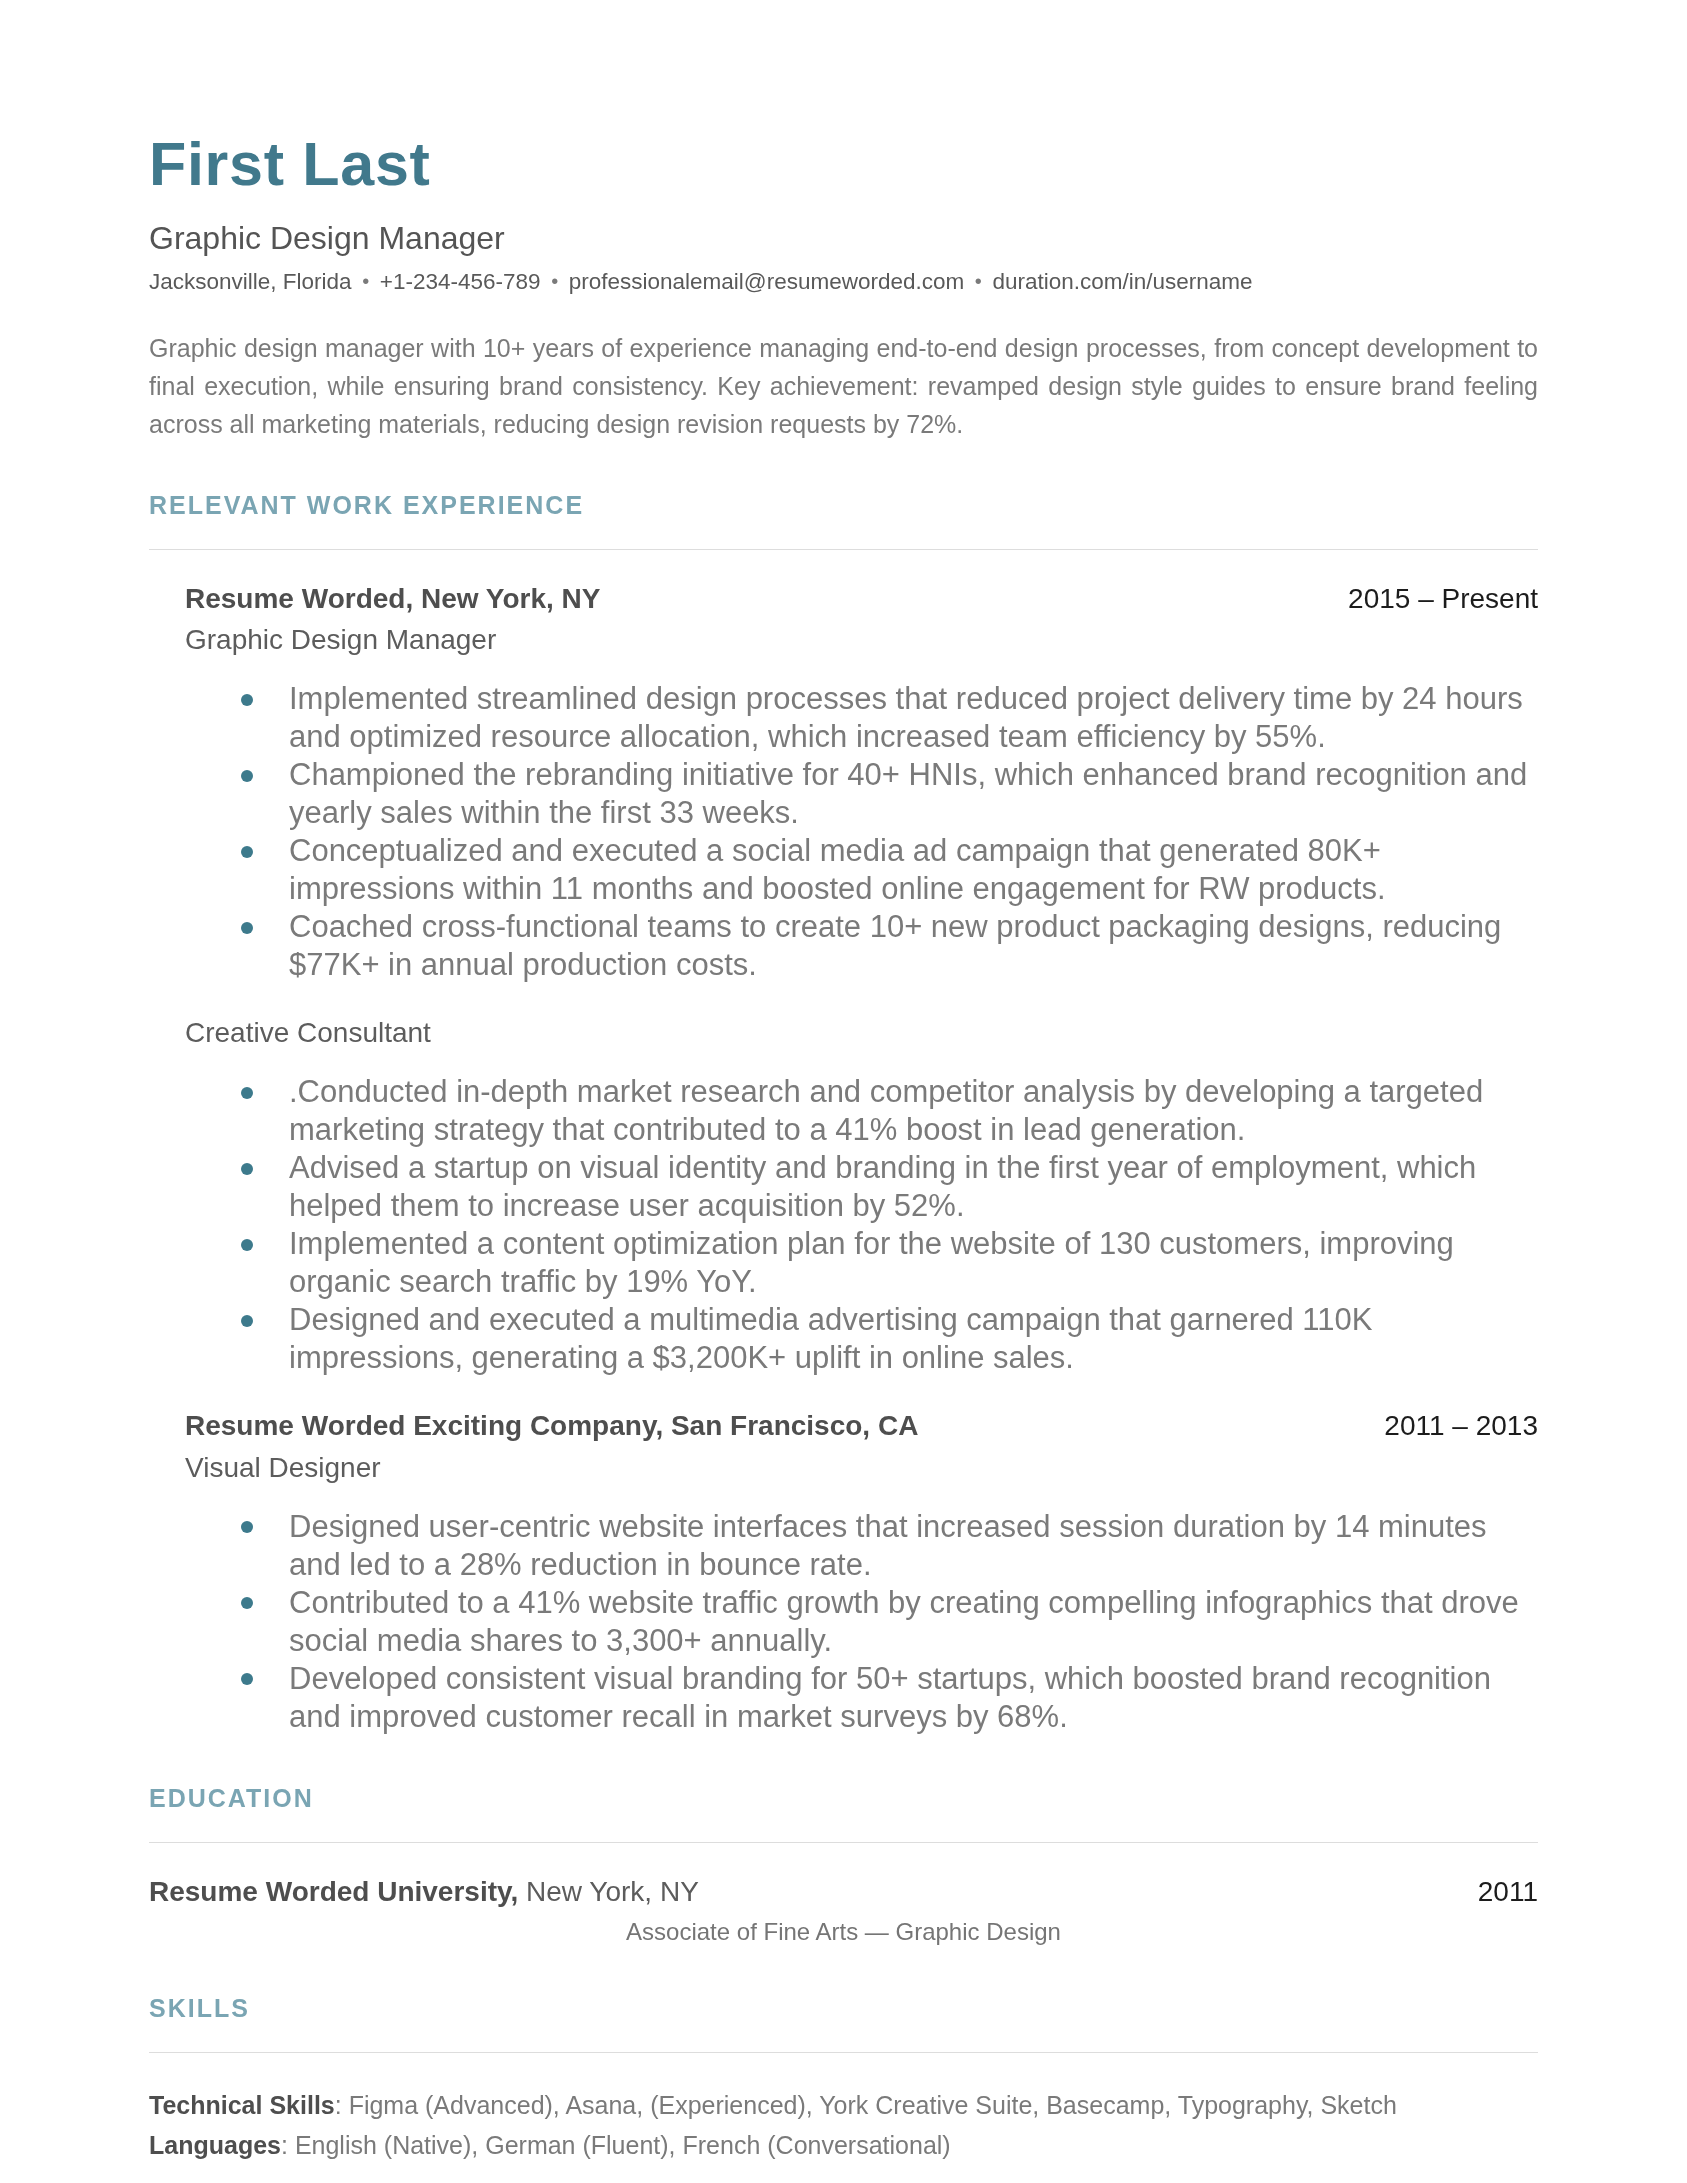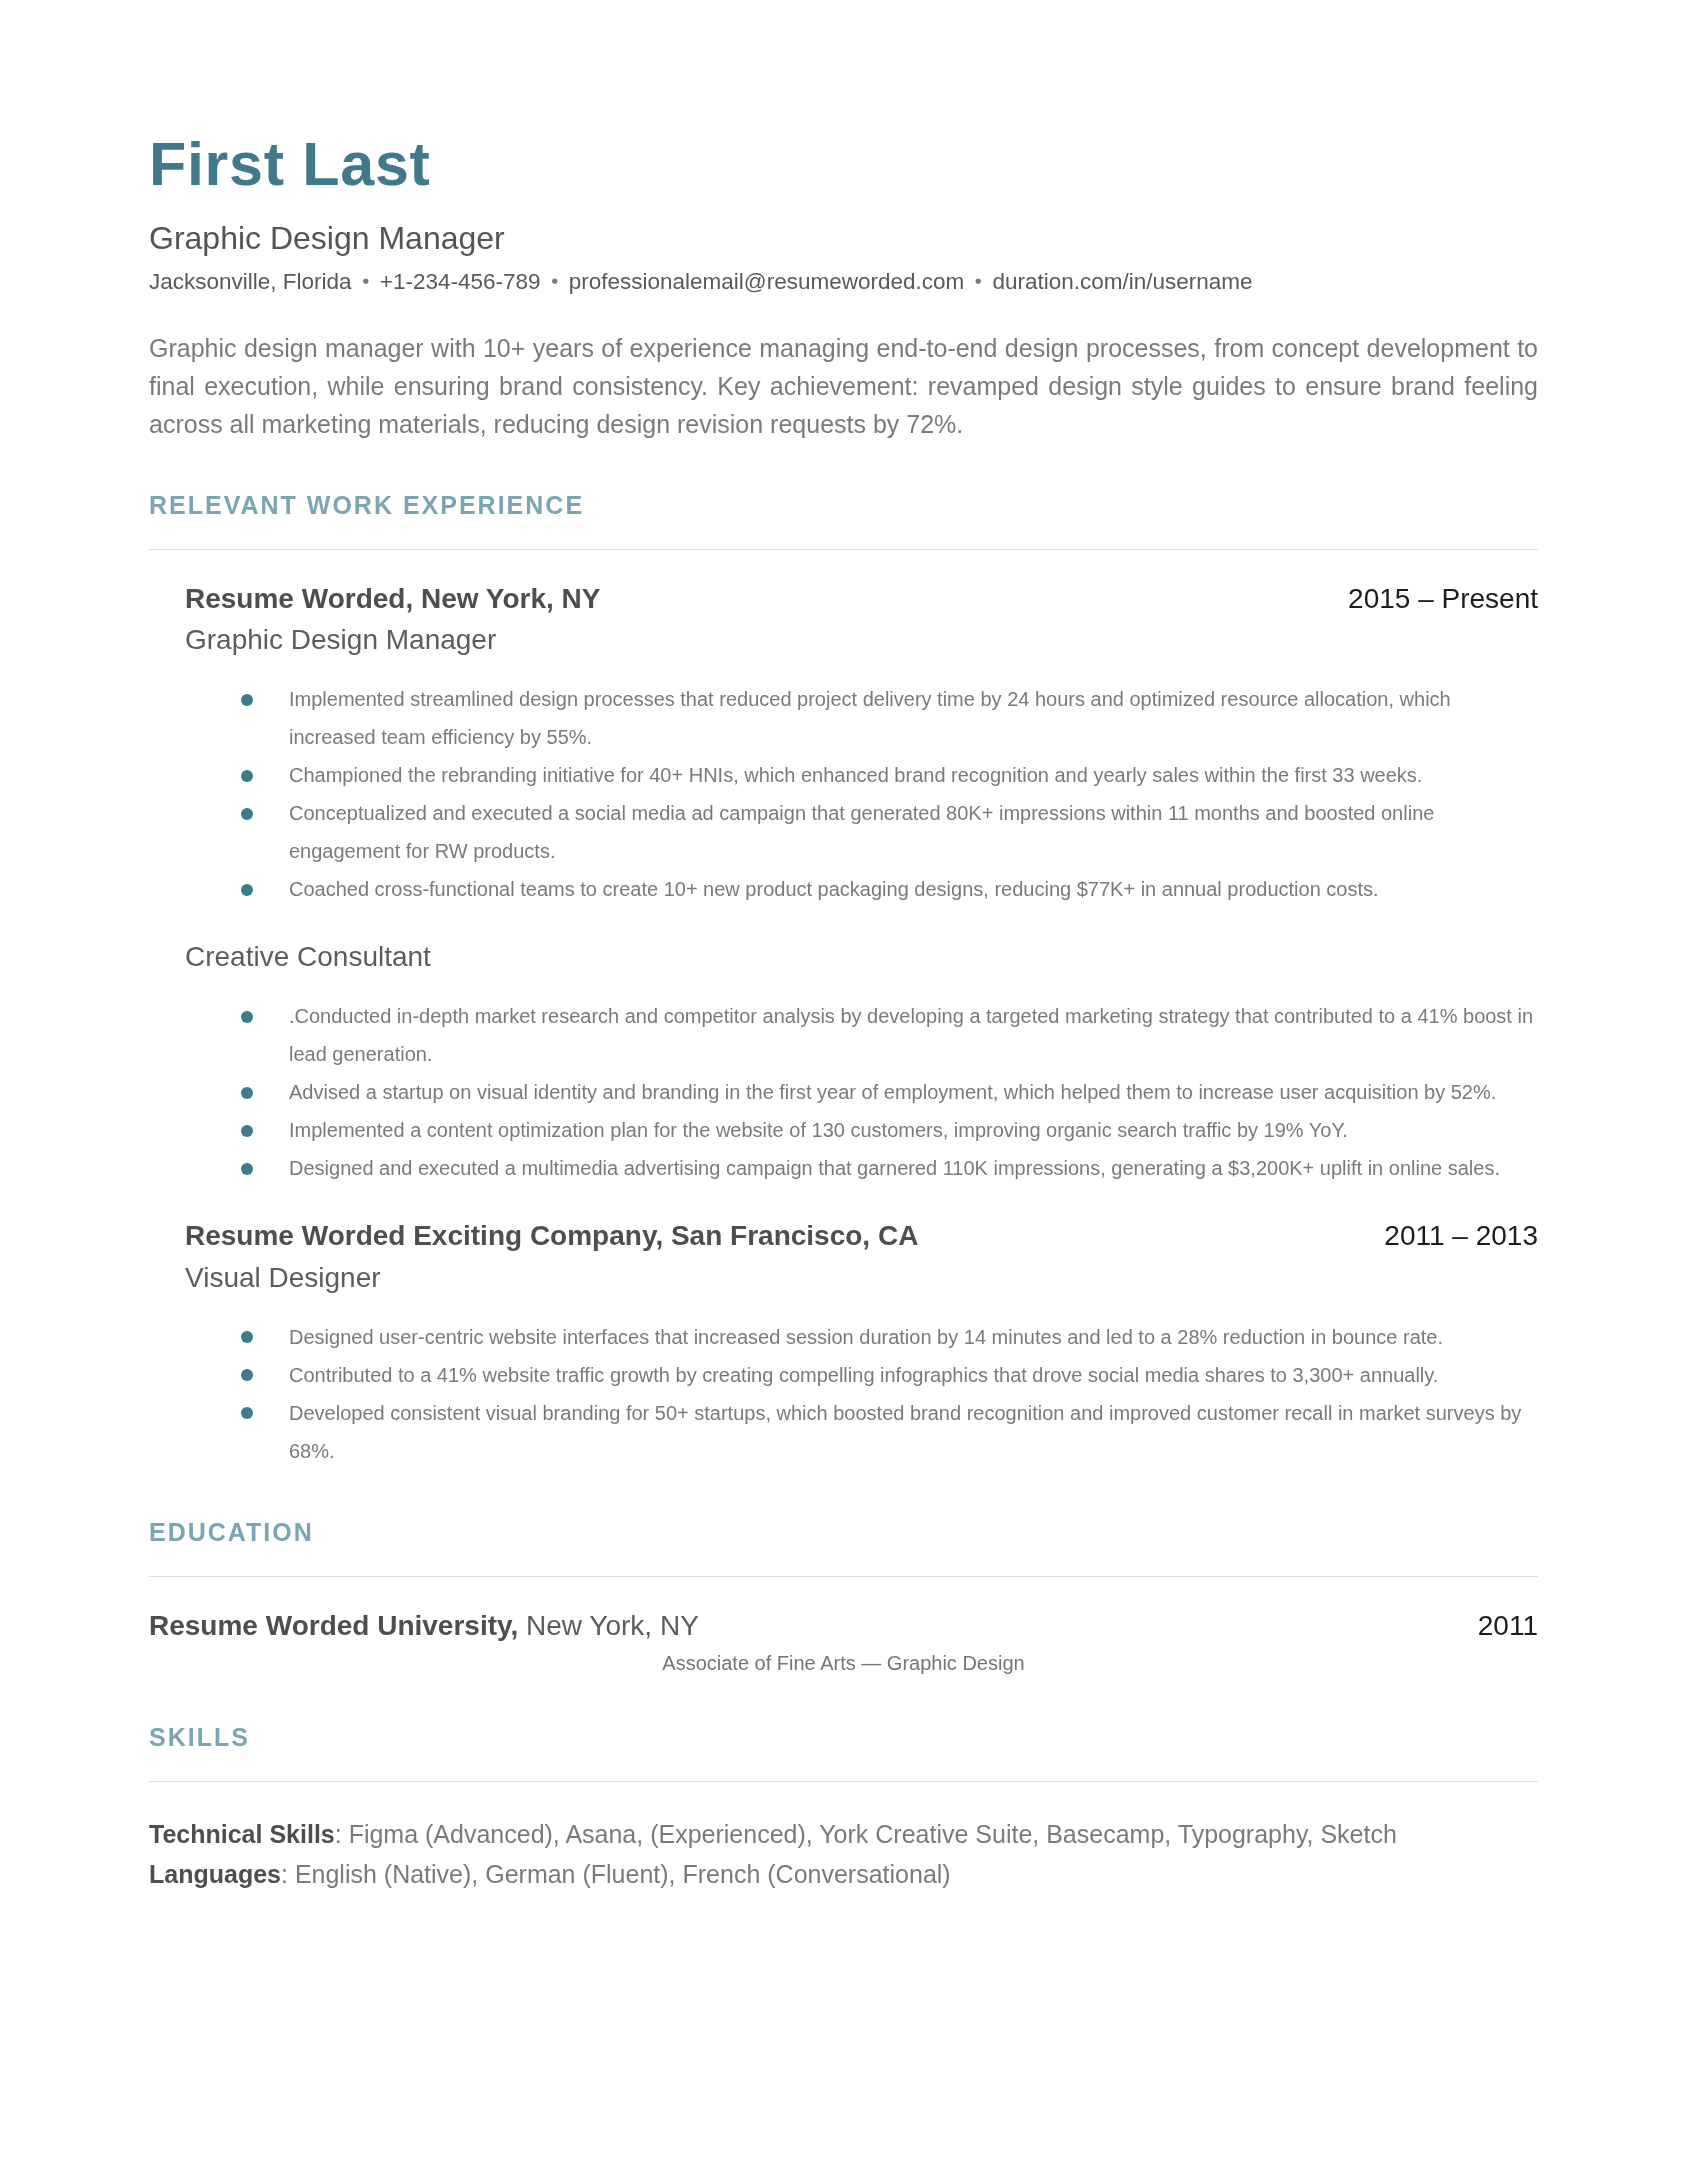--- a/index.html
+++ b/index.html
@@ -94,42 +94,42 @@
   }
   ul.bullets {
     list-style: none;
     margin: 24px 0 0 0;
     padding: 0;
   }
   .bullets li {
     position: relative;
     margin-left: 56px;
     padding-left: 48px;
-    font-size: 20px;
+    font-size: 31px;
     line-height: 38px;
     color: #7a7a7a;
   }
   .bullets li::before {
     content: "";
     position: absolute;
     left: 0;
     top: 13.2px;
     width: 12px;
     height: 12px;
     border-radius: 50%;
     background: #3d7a8c;
   }
 
   
   .edu-entry { margin-top: 33px; text-align: center; }
   .school-line { font-size: 28px; color: #5c5c5c; }
   .school-bold { font-weight: 700; color: #4e4e4e; }
   .degree {
     margin-top: 10.6px;
-    font-size: 20px;
+    font-size: 24px;
     color: #757575;
   }
 
   
   .skills-block { margin-top: 32px; }
   .skill-line {
     font-size: 25px;
     line-height: 40px;
     color: #7a7a7a;
   }

